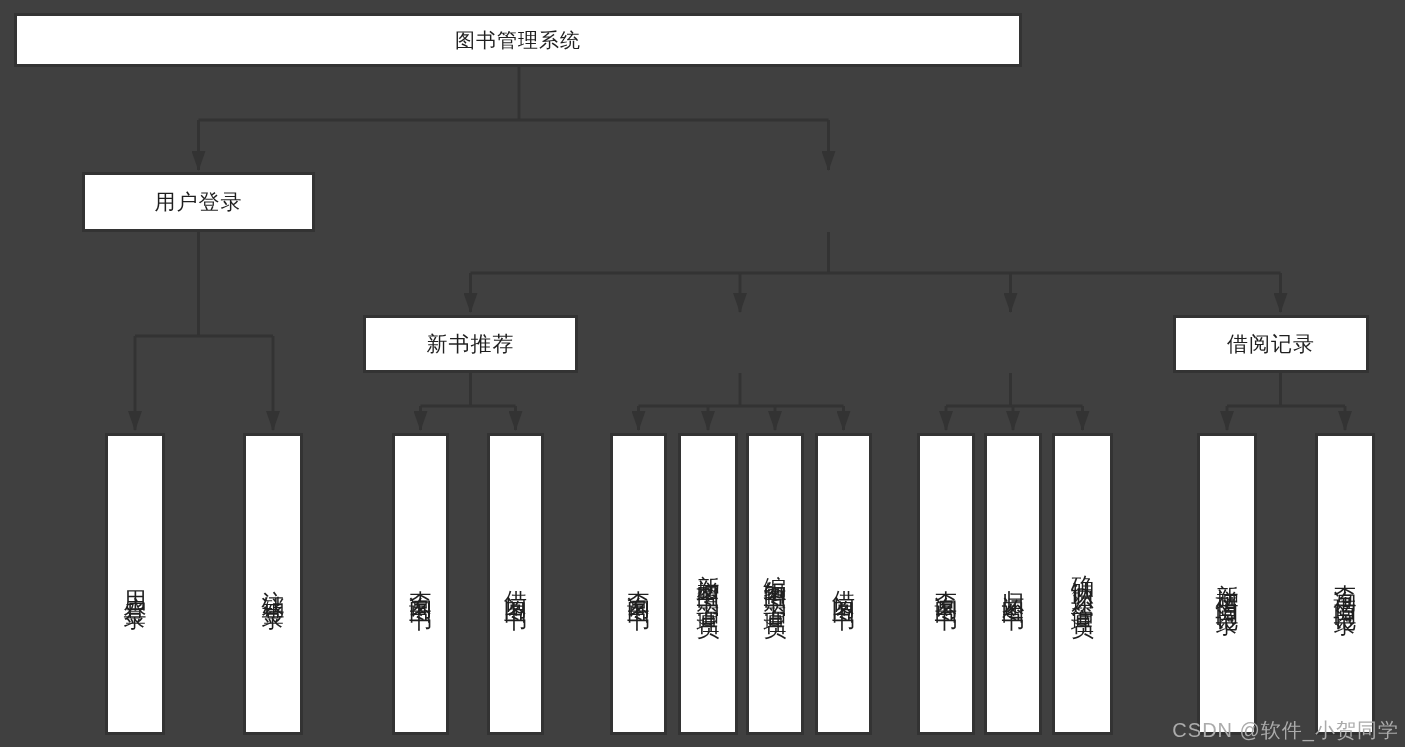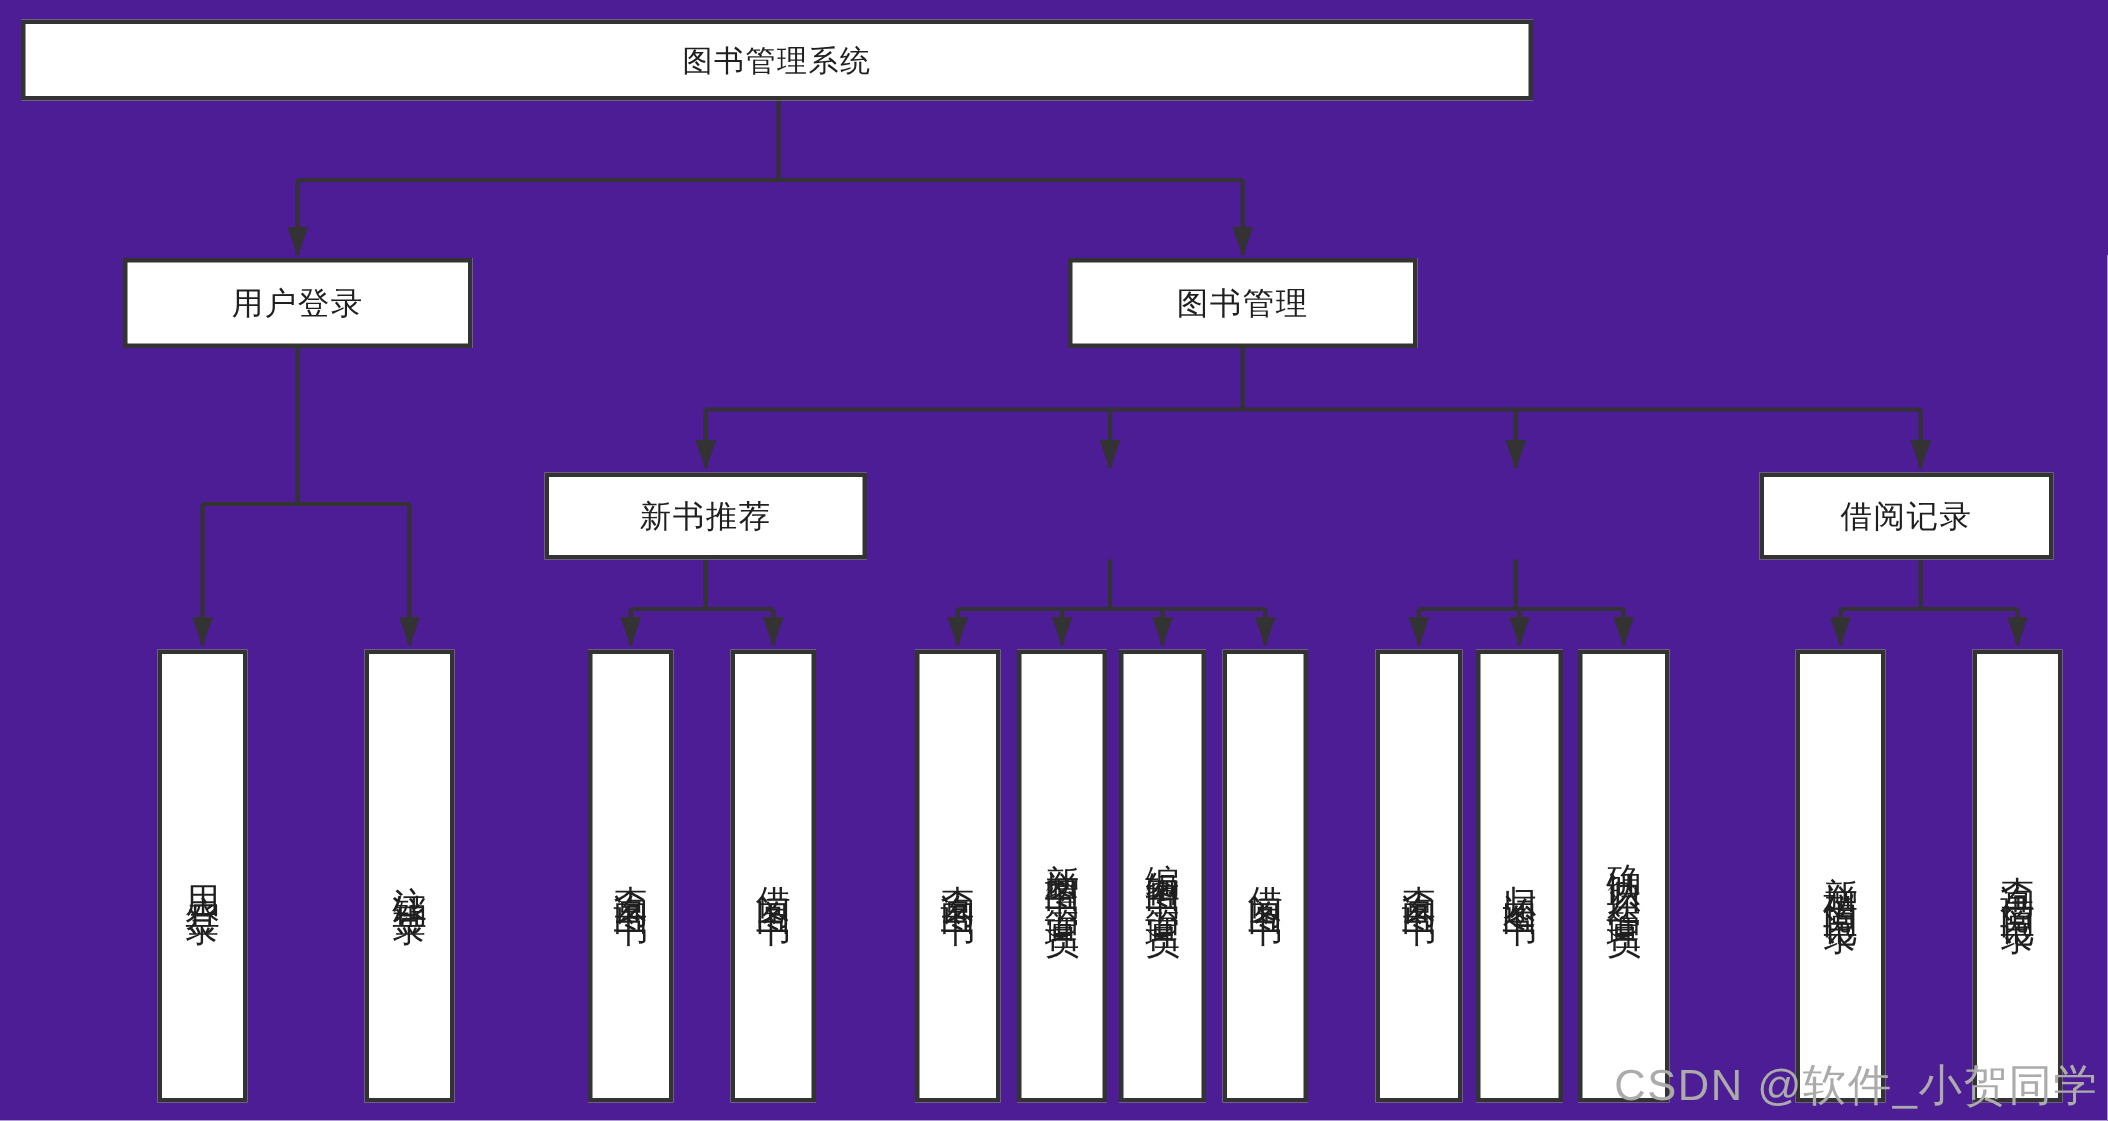--- a/index.html
+++ b/index.html
@@ -1,19 +1,19 @@
 <!DOCTYPE html>
 <html><head>
 <meta charset="utf-8">
 <style>
   html,body{margin:0;padding:0;background:#ffffff;}
   .canvas{
     position:relative;
     width:1405px;height:747px;
-    background:#4c1d95;
+    background:#404040;
     font-family:"Liberation Sans", sans-serif;
     overflow:hidden;
   }
   .connectors{position:absolute;left:0;top:0;width:1405px;height:747px;}
   .box{
     position:absolute;
     box-sizing:border-box;
     border:3px solid #333333;
     background:#ffffff;
     display:flex;
@@ -32,21 +32,21 @@
     writing-mode:vertical-rl;
     text-orientation:mixed;
     font-size:23px;
     line-height:1;
     letter-spacing:6px;
   }
   .watermark{
     position:absolute;
     right:6px;
     bottom:3px;
-    font-size:29px;
+    font-size:20px;
     color:#ababab;
     letter-spacing:1px;
     z-index:3;
     white-space:nowrap;
   }
 </style>
 </head>
 <body>
 
 <div class="canvas">
@@ -101,23 +101,20 @@
     </g>
   </svg>
 
   <div class="box box-h box-root" style="left:14px;top:13px;width:1008px;height:54px">
     <span class="lbl">图书管理系统</span>
   </div>
 
   <div class="box box-h" style="left:82px;top:172px;width:233px;height:60px">
     <span class="lbl">用户登录</span>
   </div>
-  <div class="box box-h" style="left:712px;top:172px;width:233px;height:60px">
-    <span class="lbl">图书管理</span>
-  </div>
 
   <div class="box box-h" style="left:363px;top:315px;width:215px;height:58px">
     <span class="lbl">新书推荐</span>
   </div>
   <div class="box box-h" style="left:1173px;top:315px;width:196px;height:58px">
     <span class="lbl">借阅记录</span>
   </div>
 
   <div class="box box-v" style="left:105px;top:433px;width:60px;height:302px">
     <span class="vtext">用户登录</span>

